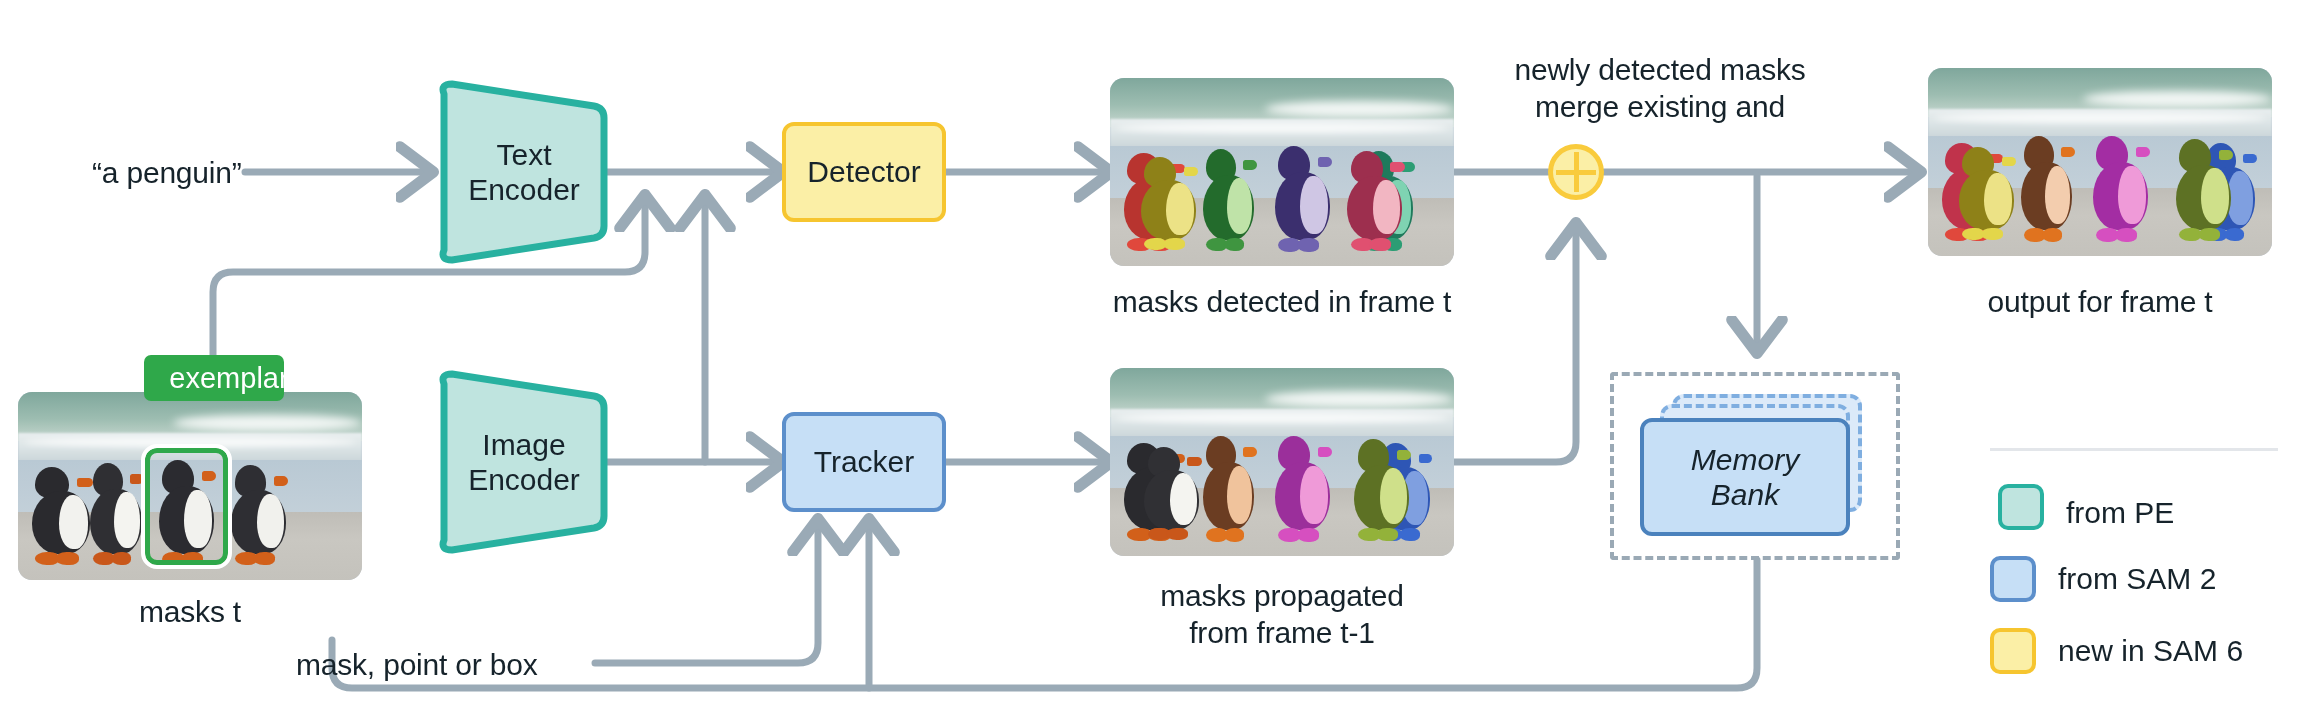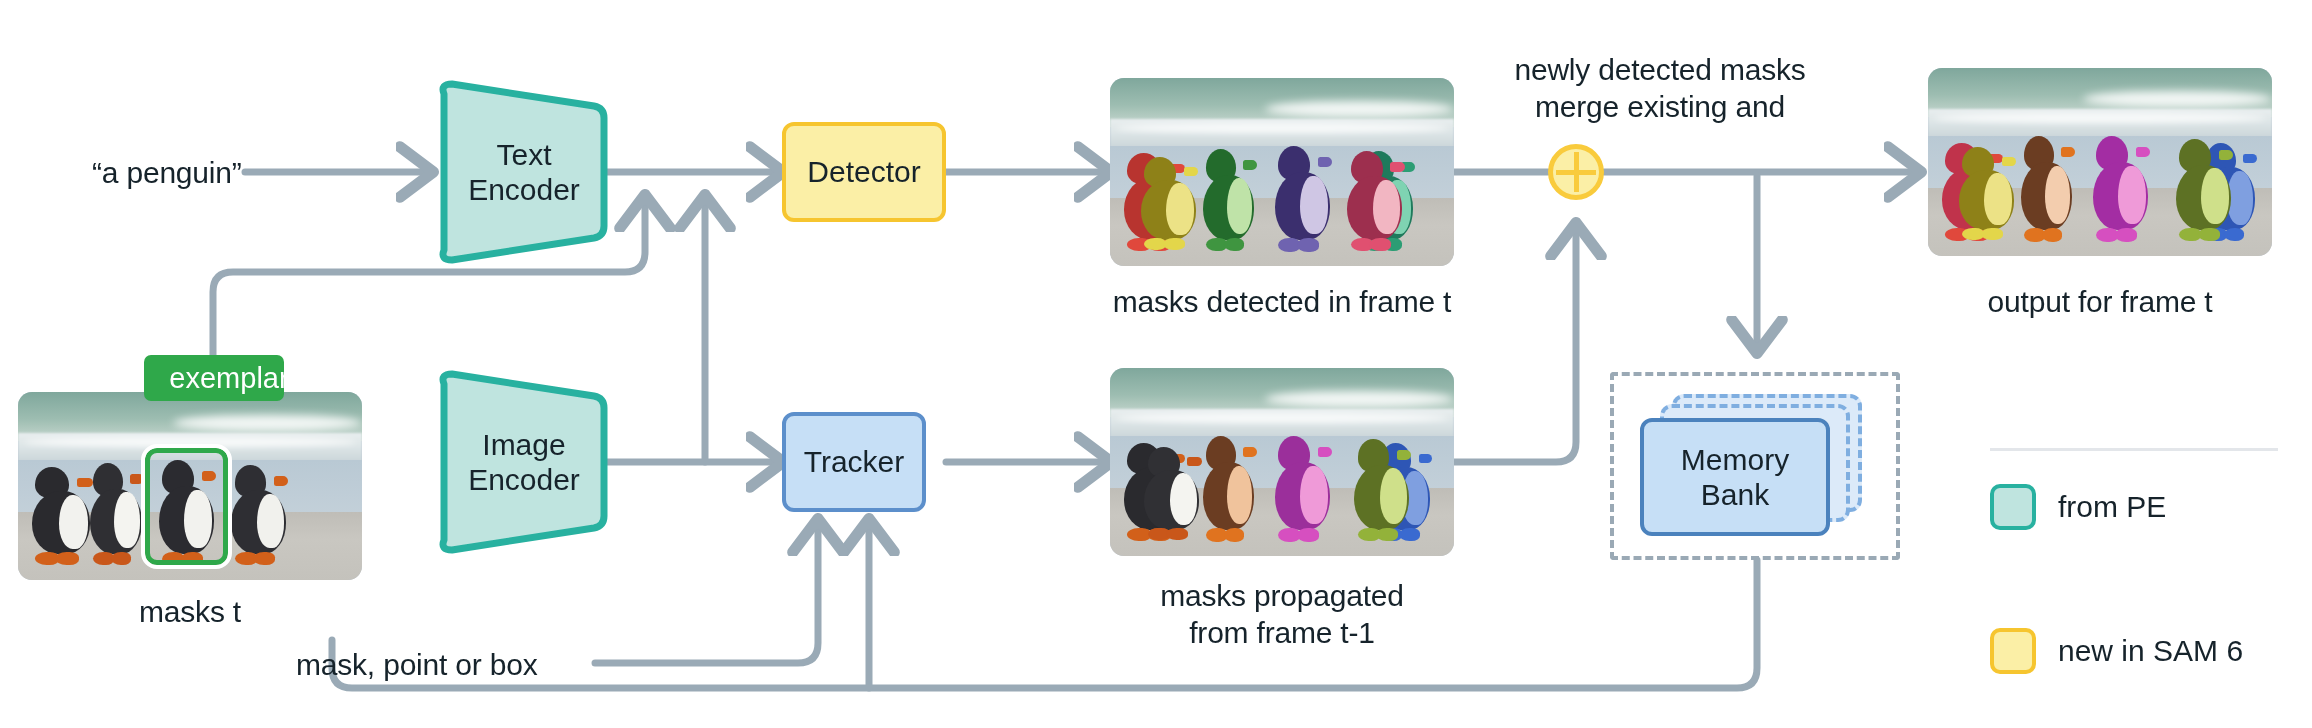--- a/index.html
+++ b/index.html
@@ -221,35 +221,35 @@
   </div>
 
   <div class="lbl" style="left:92px; top:155px;">“a penguin”</div>
 
   <div class="lbl" style="left:296px; top:647px;">mask, point or box</div>
 
   <div class="box box-yellow" style="left:782px; top:122px; width:164px; height:100px;">
     <span>Detector</span>
   </div>
 
-  <div class="box box-blue" style="left:782px; top:412px; width:144px; height:100px;">
+  <div class="box box-blue" style="left:782px; top:412px; width:164px; height:100px;">
     <span>Tracker</span>
   </div>
 
   <div class="merge" style="left:1548px; top:144px;"></div>
 
   <div class="lbl center" style="left:1660px; top:52px; width:420px;">
     <div>newly detected masks</div>
     <div>merge existing and</div>
   </div>
 
   <div class="membank-dash" style="left:1610px; top:372px; width:290px; height:188px;"></div>
   <div class="mem-ghost" style="left:1672px; top:394px; width:190px; height:118px;"></div>
   <div class="mem-ghost" style="left:1660px; top:404px; width:190px; height:118px;"></div>
-  <div class="mem-main" style="left:1640px; top:418px; width:190px; height:118px;">
+  <div class="mem-main" style="left:1640px; top:418px; width:210px; height:118px;font-style:italic;">
     <div>
       <div>Memory</div>
       <div>Bank</div>
     </div>
   </div>
 
   <div class="photo" style="left:18px; top:392px; width:344px; height:188px;">
     <div class="scene">
       <div class="sky"></div>
       <div class="foam2"></div>
@@ -476,25 +476,29 @@
         <div class="foot1"></div>
         <div class="foot2"></div>
       </div>
     </div>
   </div>
   <div class="lbl center" style="left:2100px; top:284px; width:460px;">output for frame t</div>
 
   <div class="legend" style="left:1990px; top:448px; width:300px; height:220px;">
     <div class="legend-rule"></div>
 
-    <div class="legend-row" style="left:0; top:36px;">
+    <div class="legend-row" style="left:8px; top:36px;align-items:flex-end;">
       <span class="swatch sw-pe"></span>
       <span class="legend-label">from PE</span>
     </div>
 
+    <div class="legend-row" style="left:0; top:108px;">
+      <span class="swatch sw-sam2"></span>
+      <span class="legend-label">from SAM 2</span>
+    </div>
 
     <div class="legend-row" style="left:0; top:180px;">
       <span class="swatch sw-sam3"></span>
       <span class="legend-label">new in SAM 6</span>
     </div>
   </div>
 
 </div>
 
 </body></html>

